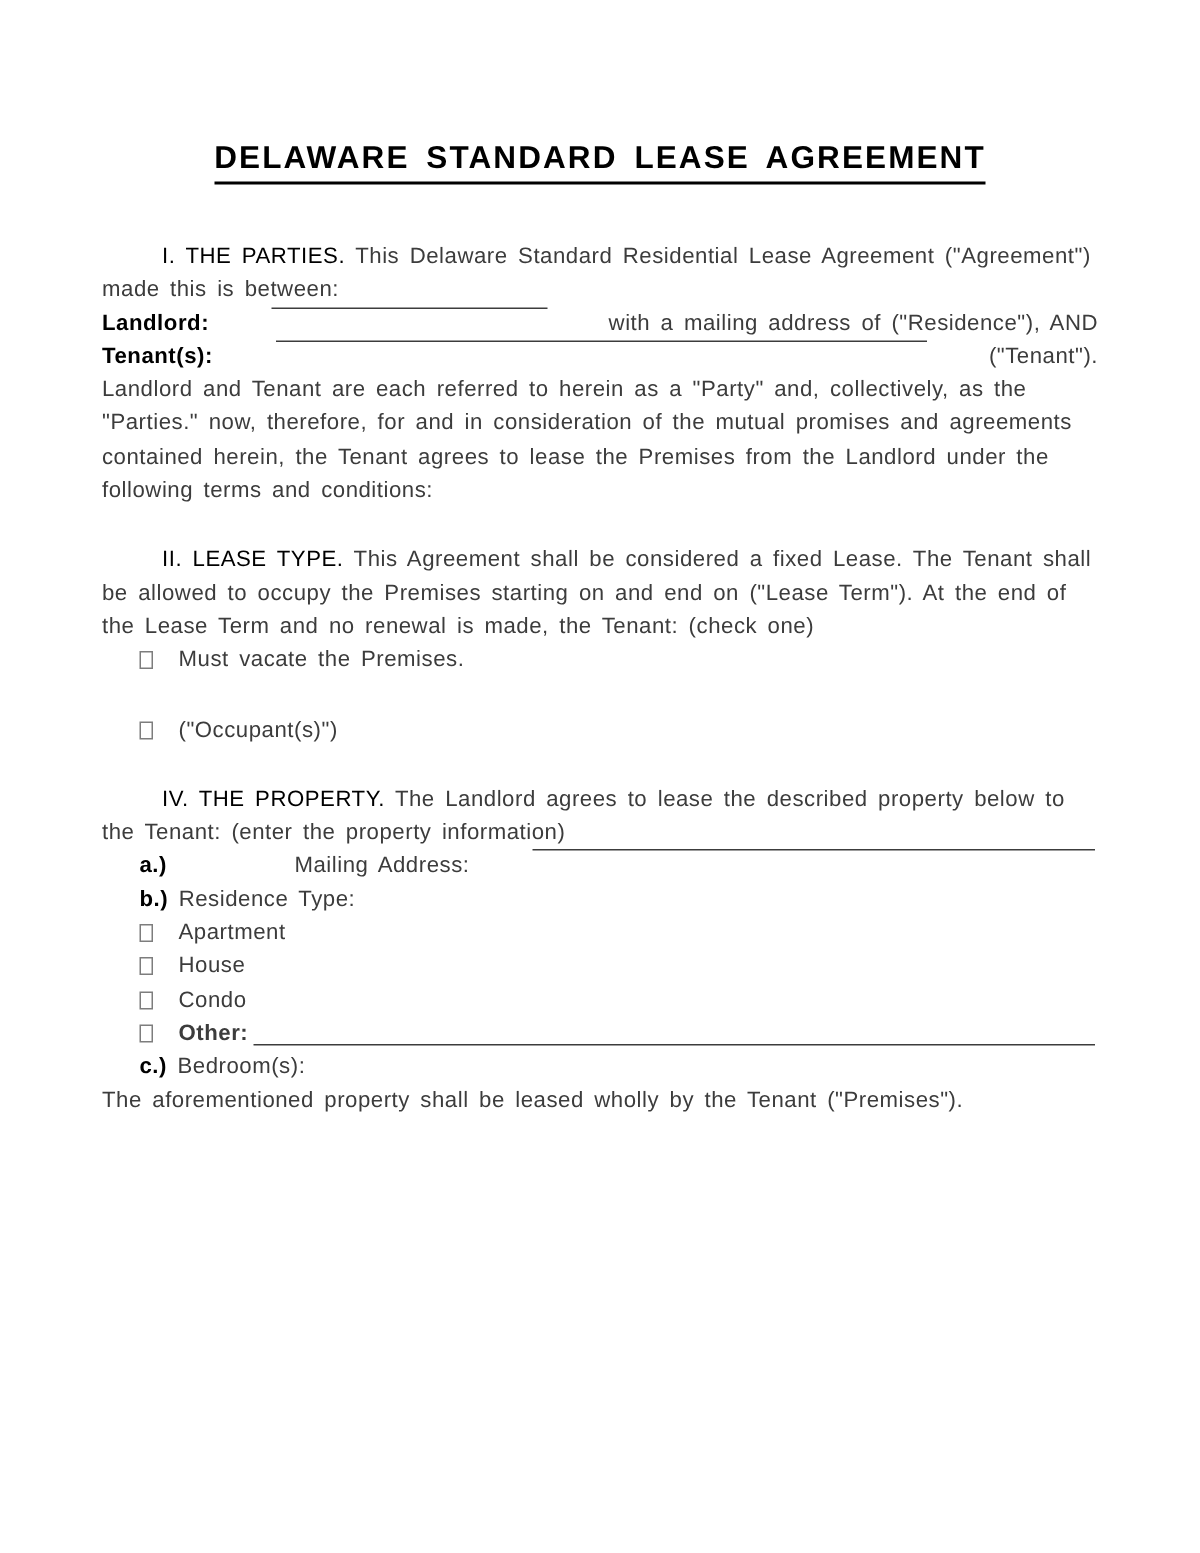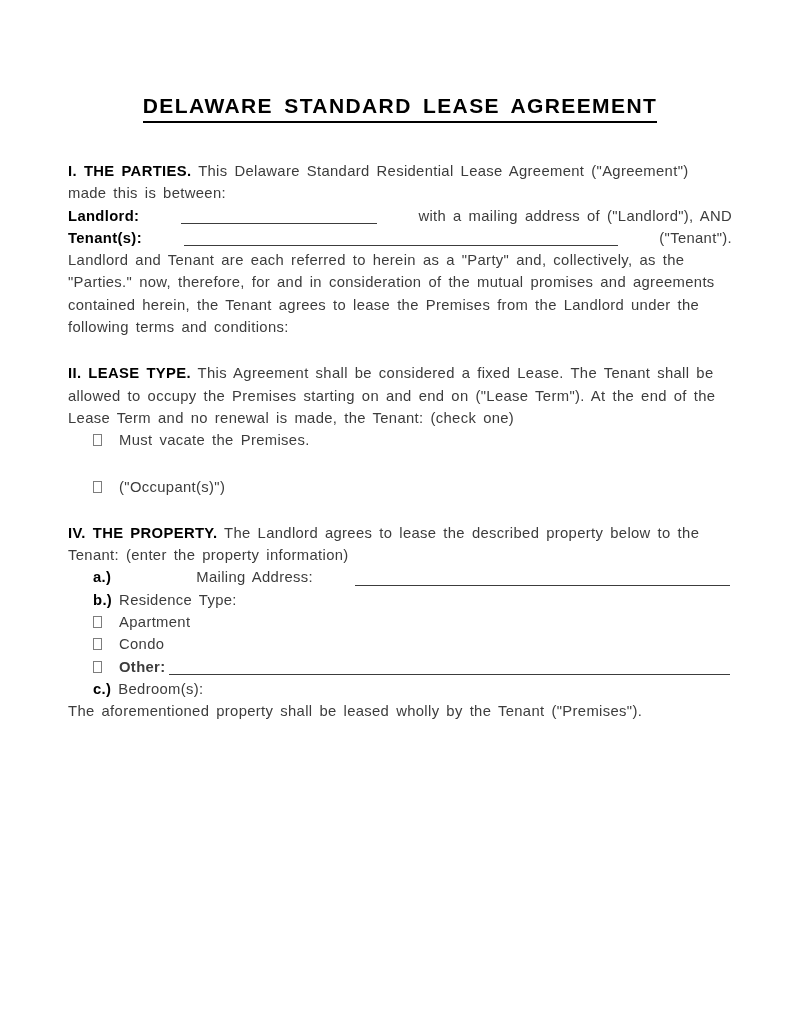--- a/index.html
+++ b/index.html
@@ -29,23 +29,23 @@
     color: #000000;
     letter-spacing: 1.4px;
     word-spacing: 4px;
     line-height: 26px;
     border-bottom: 2.5px solid #000000;
     padding-bottom: 2px;
   }
   .section { margin-top: 24px; }
   .section.first { margin-top: 37px; }
   .section.last { margin-top: 29px; }
-  .heading { font-weight: bold; color: #000000; }
+  .heading { font-weight: normal; color: #000000; margin-left: 40px; }
   b.inline-label { color: #000000; }
-  .fill-line { display: flex; align-items: flex-end; white-space: nowrap; gap: 39px; }
+  .fill-line { display: flex; align-items: flex-start; white-space: nowrap; gap: 39px; }
   .blank {
     flex: 1;
     border-bottom: 1.4px solid #3c3c3c;
     margin: 0 2px 3px 3px;
     min-width: 30px;
   }
   .check-item { display: flex; padding-left: 25px; }
   .checkbox {
     flex: none;
     width: 9px;
@@ -75,21 +75,21 @@
 
   <div class="doc-title-wrap">
     <span class="doc-title">DELAWARE STANDARD LEASE AGREEMENT</span>
   </div>
 
   <div class="section first">
     <div><b class="heading">I. THE PARTIES.</b> <span>This Delaware Standard Residential Lease Agreement ("Agreement") made this is between:</span></div>
     <div class="fill-line">
         <b class="inline-label">Landlord:</b>
         <span class="blank"></span>
-        <span>with a mailing address of ("Landlord"), AND</span>
+        <span>with a mailing address of ("Residence"), AND</span>
       </div>
     <div class="fill-line">
         <b class="inline-label">Tenant(s):</b>
         <span class="blank"></span>
         <span>("Tenant").</span>
       </div>
     <div>Landlord and Tenant are each referred to herein as a "Party" and, collectively, as the "Parties." now, therefore, for and in consideration of the mutual promises and agreements contained herein, the Tenant agrees to lease the Premises from the Landlord under the following terms and conditions:</div>
   </div>
 
   <div class="section">
@@ -110,20 +110,24 @@
   <div class="section">
     <div><b class="heading">IV. THE PROPERTY.</b> <span>The Landlord agrees to lease the described property below to the Tenant: (enter the property information)</span></div>
     <div class="sub-item with-blank fill-line"><b class="inline-label">a.)</b>&nbsp;<span>Mailing Address:</span><span class="blank"></span></div>
     <div class="sub-item"><b class="inline-label">b.)</b> <span>Residence Type:</span></div>
     <div class="check-item">
       <span class="checkbox"></span>
       <span class="check-text">Apartment</span>
     </div>
     <div class="check-item">
       <span class="checkbox"></span>
+      <span class="check-text">House</span>
+    </div>
+    <div class="check-item">
+      <span class="checkbox"></span>
       <span class="check-text">Condo</span>
     </div>
     <div class="check-item">
       <span class="checkbox"></span>
       <span class="check-text">
         <span class="fill-inline">
             <span>Other:</span>
             <span class="blank"></span>
           </span>
       </span>

